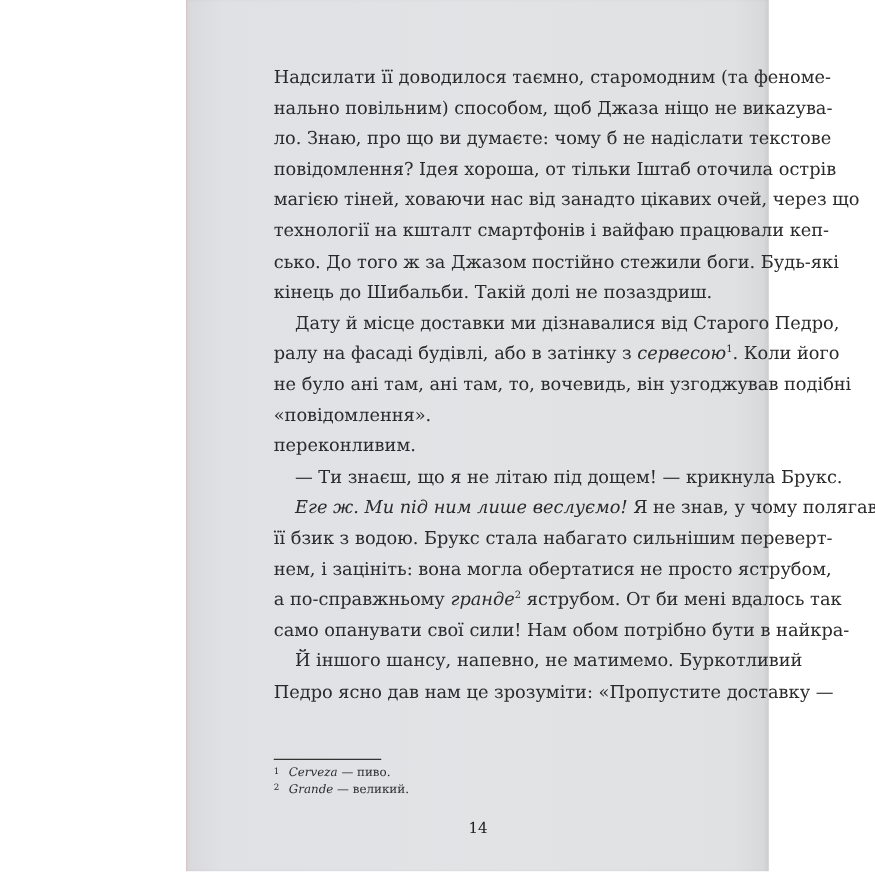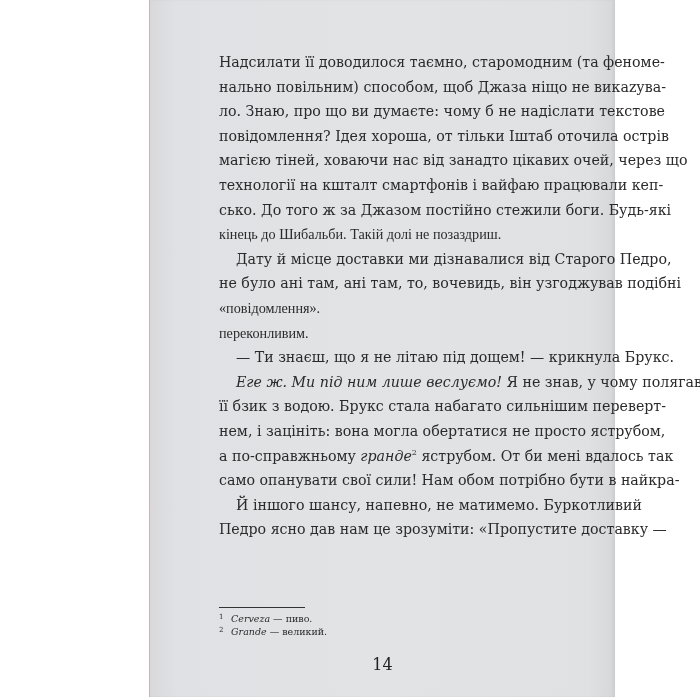--- a/index.html
+++ b/index.html
@@ -36,21 +36,20 @@
     }
     .line {
       display: block;
       white-space: nowrap;
       text-align: justify;
       text-align-last: justify;
       height: 24.6px;
     }
     .line.last {
       text-align-last: left;
-      font-family: Liberation Serif, serif;
     }
     .line.indent {
       padding-left: 17px;
     }
     .it { font-style: italic; }
     sup {
       font-size: 8px;
       line-height: 0;
       vertical-align: super;
     }
@@ -82,38 +81,39 @@
       position: relative;
       top: -1px;
     }
     .page-number {
       position: absolute;
       left: 0;
       width: 100%;
       top: 655px;
       text-align: center;
       color: #222;
-      font-size: 16px;
+      font-size: 12px;
     }
   </style>
 </head>
 <body>
 
 <div class="page">
   <div class="text-block">
     <span class="line">Надсилати її доводилося таємно, старомодним (та феноме-</span>
     <span class="line">нально повільним) способом, щоб Джаза ніщо не викazува-</span>
     <span class="line">ло. Знаю, про що ви думаєте: чому б не надіслати текстове</span>
     <span class="line">повідомлення? Ідея хороша, от тільки Іштаб оточила острів</span>
     <span class="line">магією тіней, ховаючи нас від занадто цікавих очей, через що</span>
     <span class="line">технології на кшталт смартфонів і вайфаю працювали кеп-</span>
     <span class="line">сько. До того ж за Джазом постійно стежили боги. Будь-які</span>
     <span class="line last">кінець до Шибальби. Такій долі не позаздриш.</span>
 
     <span class="line indent">Дату й місце доставки ми дізнавалися від Старого Педро,</span>
+    <span class="line"><span>ралу на фасаді будівлі, або в затінку з </span><span class="it">сервесою</span><sup>1</sup><span>. Коли його</span></span>
     <span class="line">не було ані там, ані там, то, вочевидь, він узгоджував подібні</span>
     <span class="line last">«повідомлення».</span>
 
     <span class="line last">переконливим.</span>
 
     <span class="line indent">— Ти знаєш, що я не літаю під дощем! — крикнула Брукс.</span>
 
     <span class="line indent"><span class="it">Еге ж. Ми під ним лише веслуємо!</span><span> Я не знав, у чому полягав</span></span>
     <span class="line">її бзик з водою. Брукс стала набагато сильнішим переверт-</span>
     <span class="line">нем, і зацініть: вона могла обертатися не просто яструбом,</span>

